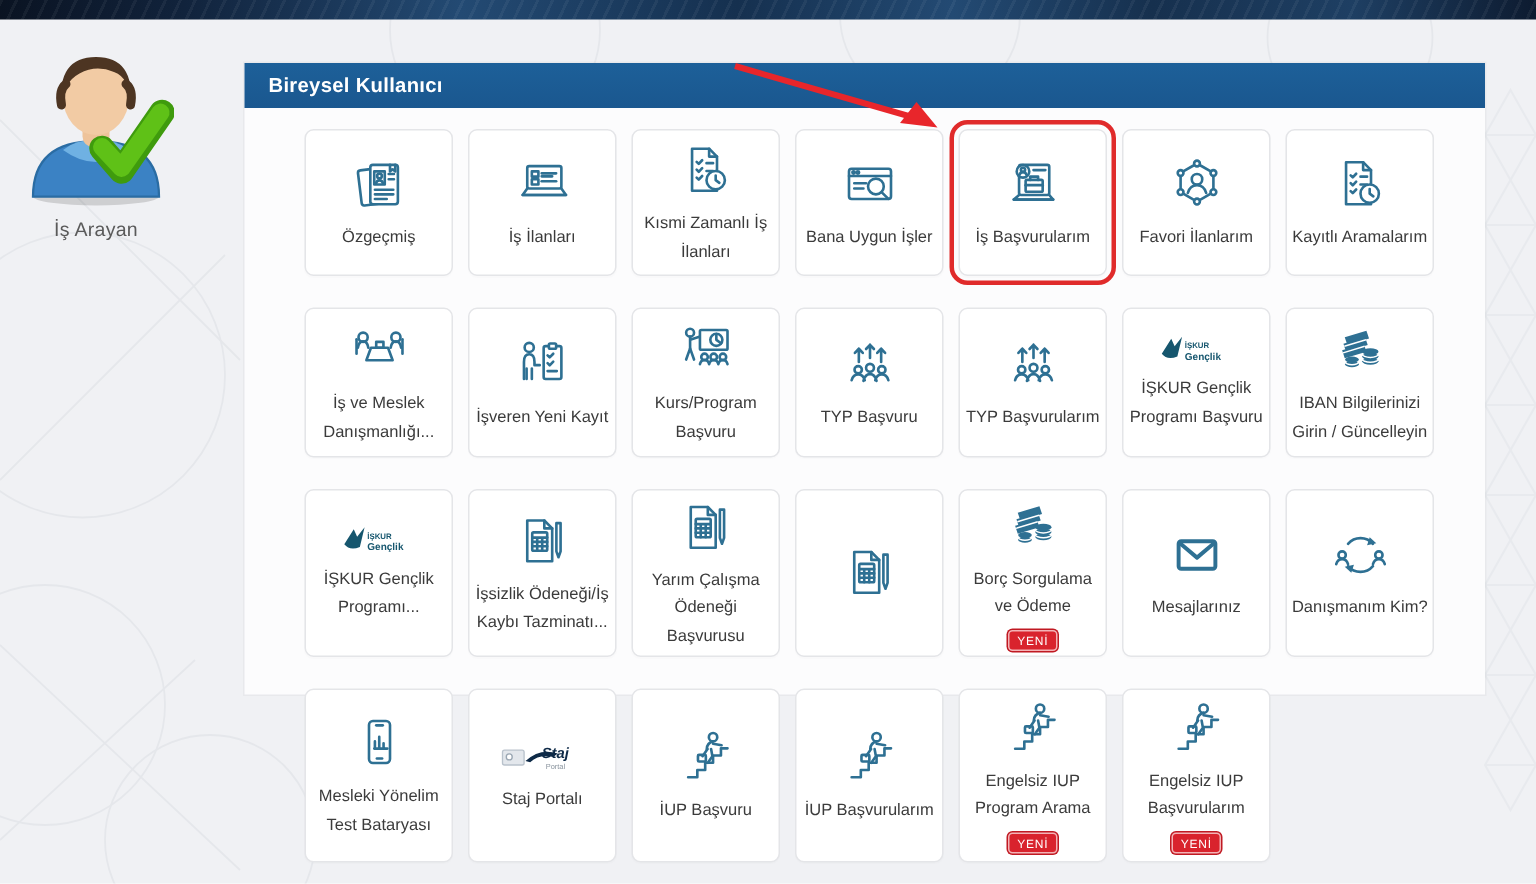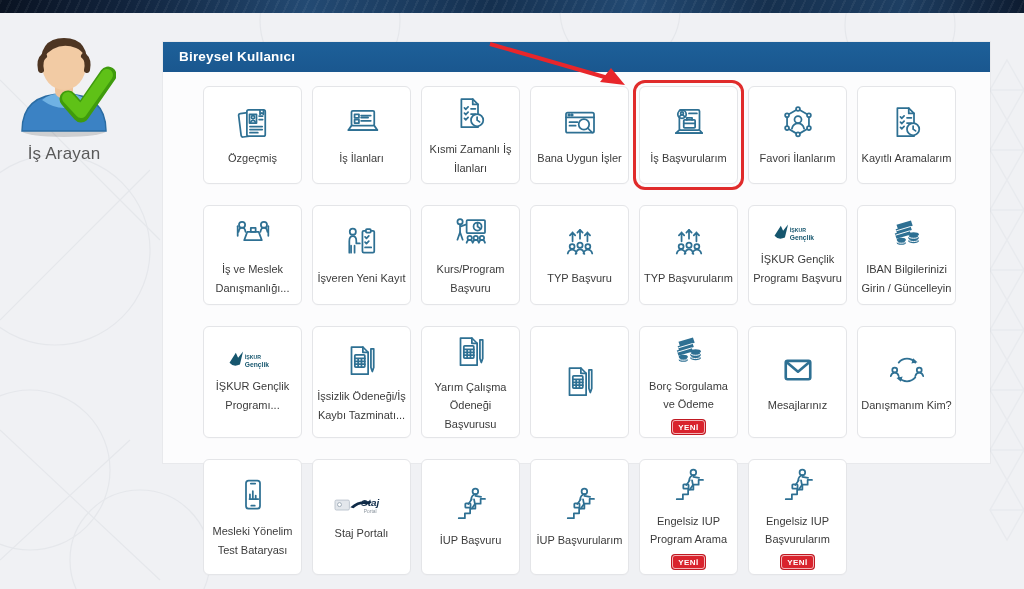--- a/index.html
+++ b/index.html
@@ -18,21 +18,21 @@
   .topbar{
     position:absolute;left:0;top:0;width:1024px;height:13px;z-index:3;
     background:linear-gradient(90deg,#0a1322 0%,#11233c 12%,#234a73 30%,#15304f 48%,#234a73 62%,#122档 0%,#16304e 75%,#1e3f63 88%,#0d1b30 100%);
     background:linear-gradient(90deg,#0a1322 0%,#11233c 12%,#234a73 30%,#15304f 48%,#234a73 62%,#16304e 75%,#1e3f63 88%,#0d1b30 100%);
   }
   .topbar::after{content:"";position:absolute;inset:0;
     background:repeating-linear-gradient(115deg,rgba(255,255,255,.05) 0 2px,transparent 2px 9px);}
 
   
   .avatar-block{position:absolute;left:10px;top:32px;width:108px;z-index:2;text-align:center;}
-  .avatar-label{margin-top:2px;font-size:17px;color:#5a5a5a;letter-spacing:.2px;}
+  .avatar-label{margin-top:2px;font-size:13px;color:#5a5a5a;letter-spacing:.2px;}
 
   
   .panel{position:absolute;left:163px;top:42px;width:827px;height:421px;z-index:1;
     background:#fcfcfd;box-shadow:0 0 0 1px rgba(0,0,0,.03);}
   .panel-header{
     height:30px;line-height:30px;padding:0 16px;
     background:linear-gradient(180deg,#1d6099,var(--accent,#1a578f));
     color:#fff;font-size:13.5px;font-weight:bold;letter-spacing:.2px;}
   .panel-body{padding:14px 33px 0 40px;}
 
@@ -46,21 +46,21 @@
     display:flex;flex-direction:column;align-items:center;justify-content:center;
     gap:5px;padding:6px 3px;cursor:pointer;position:relative;
     box-shadow:0 1px 1px rgba(0,0,0,.015);}
   .tile.highlighted{outline:3px solid var(--highlight,#e02b2b);outline-offset:3px;}
   .tile-icon{display:flex;align-items:center;justify-content:center;color:var(--icon,#2e7093);flex:0 0 auto;}
   .tile-label{
     font-size:11px;line-height:1.65;color:#3b3b3b;text-align:center;
     max-width:95px;word-wrap:break-word;}
   .badge-new{
     display:inline-block;background:var(--badge,#d9232d);color:#fff;
-    font-size:8px;font-weight:bold;letter-spacing:.5px;
+    font-size:8px;font-weight:normal;letter-spacing:.5px;
     padding:2px 5px 1px;border-radius:3px;border:1px solid #f3b3b6;
     box-shadow:0 0 0 1px #c01922;margin-top:2px;}
 
   
   .annotation-arrow{position:absolute;left:480px;top:36px;z-index:6;pointer-events:none;}
 </style>
 </head>
 <body>
 
 <div class="stage">

